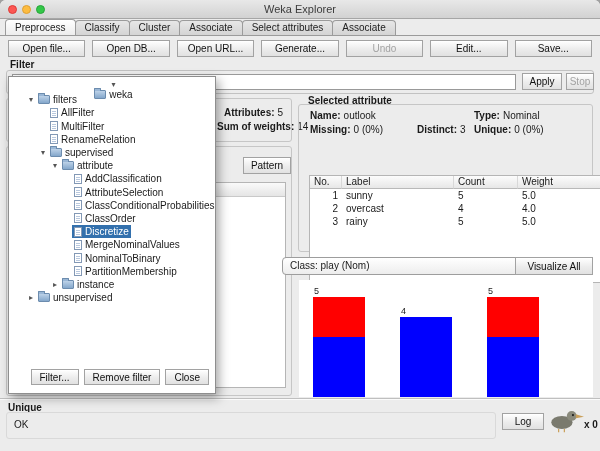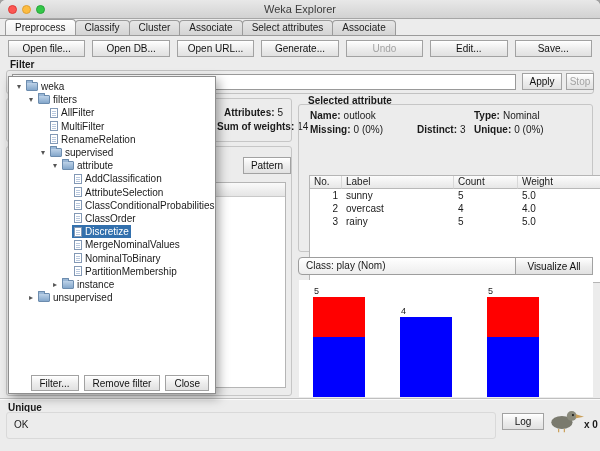--- a/index.html
+++ b/index.html
@@ -73,21 +73,21 @@
                  background: #fff; border: 1px solid #b5b5b5; overflow: hidden; margin-top: 36px; }
   .tr { display: grid; grid-template-columns: 32px 112px 64px 1fr; }
   .th { height: 13px; line-height: 12px; padding: 0 4px;
         background: linear-gradient(#fcfcfc, #e7e7e7);
         border-bottom: 1px solid #b9b9b9; border-right: 1px solid #d8d8d8; }
   .th:last-child { border-right: none; }
   .td { height: 13px; line-height: 13px; padding: 0 4px; }
   .td.no { text-align: right; }
 
   
-  .class-combo { position: absolute; top: 257px; left: 298px; width: 255px; height: 18px;
+  .class-combo { position: absolute; top: 257px; left: 282px; width: 255px; height: 18px;
                  border: 1px solid #9d9d9d; border-radius: 4px;
                  background: linear-gradient(#ffffff, #ededed); line-height: 16px;
                  padding-left: 7px; }
   .combo-arrow { position: absolute; right: 1px; top: 1px; width: 16px; height: 14px;
                  border-radius: 3px; background: linear-gradient(#8ec0f0, #4a8fd4);
                  color: #fff; text-align: center; }
   .combo-arrow::before { content: "▲\A▼"; white-space: pre; display: block;
                          font-size: 6px; line-height: 6px; padding-top: 1px; }
   .visualize-btn { position: absolute; top: 257px; left: 515px; width: 78px; height: 18px; }
 
@@ -108,38 +108,38 @@
   .log-btn { position: absolute; top: 413px; left: 502px; width: 42px; }
   .bird { position: absolute; top: 406px; left: 548px; }
   .counter { position: absolute; top: 419px; left: 584px; font-weight: bold; }
 
   
   .popup { position: absolute; top: 76px; left: 8px; width: 208px; height: 318px;
            background: #fff; border: 1px solid #8e8e8e; z-index: 10;
            box-shadow: 3px 4px 10px rgba(0,0,0,.35); display: flex; flex-direction: column; }
   .tree { flex: 1; padding: 3px 2px; overflow: hidden; }
   .trow { display: flex; align-items: center; height: 13.2px; white-space: nowrap; }
-  .lv0 { padding-left: 3px; }  .lv1 { padding-left: 15px; } .lv2 { padding-left: 27px; }
+  .lv0 { padding-left: 3px; flex-direction: column; }  .lv1 { padding-left: 15px; } .lv2 { padding-left: 27px; }
   .lv3 { padding-left: 39px; } .lv4 { padding-left: 51px; }
   .tw { width: 10px; flex: none; font-size: 8px; color: #555; text-align: center; }
   .tw.open::before { content: "▾"; }
   .tw.closed::before { content: "▸"; }
   .node { display: inline-flex; align-items: center; height: 13px; padding: 0 2px; }
   .trow.sel .node { background: #3270ad; color: #fff; }
   .ticon { flex: none; margin-right: 3px; position: relative; }
   .ticon.folder { width: 12px; height: 9px; border: 1px solid #6c8cae; border-radius: 1px;
                   background: linear-gradient(#bdd2e8, #84a7cb); }
   .ticon.folder::before { content: ""; position: absolute; top: -3px; left: -1px; width: 5px;
                           height: 2px; background: #9ab7d6; border: 1px solid #6c8cae;
                           border-bottom: none; border-radius: 1px 1px 0 0; }
   .ticon.doc { width: 8px; height: 10px; background: #fff; border: 1px solid #8298b5; }
   .ticon.doc::before { content: ""; position: absolute; left: 1px; right: 1px; top: 2px;
                        height: 6px;
                        background: repeating-linear-gradient(to bottom, #b8c8de 0 1px, transparent 1px 2px); }
-  .popup-footer { display: flex; justify-content: flex-end; gap: 5px; padding: 4px 6px 2px; }
+  .popup-footer { display: flex; justify-content: flex-end; gap: 5px; padding: 4px 6px 8px; }
   .popup-footer .btn { height: 16px; padding: 0 8px; }
 </style>
 </head>
 <body>
 
 <div id="window">
 
   <div class="titlebar">
     <span class="traffic t-red"></span>
     <span class="traffic t-yellow"></span>

